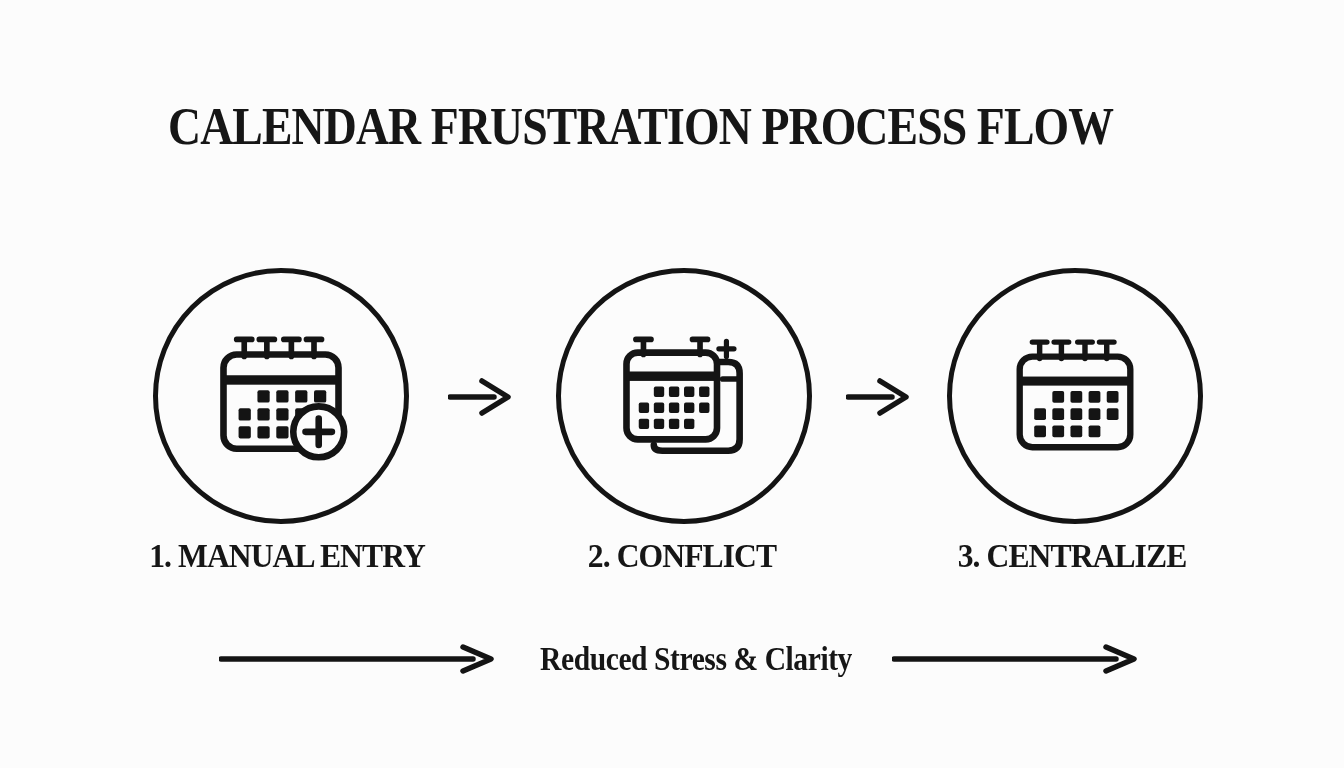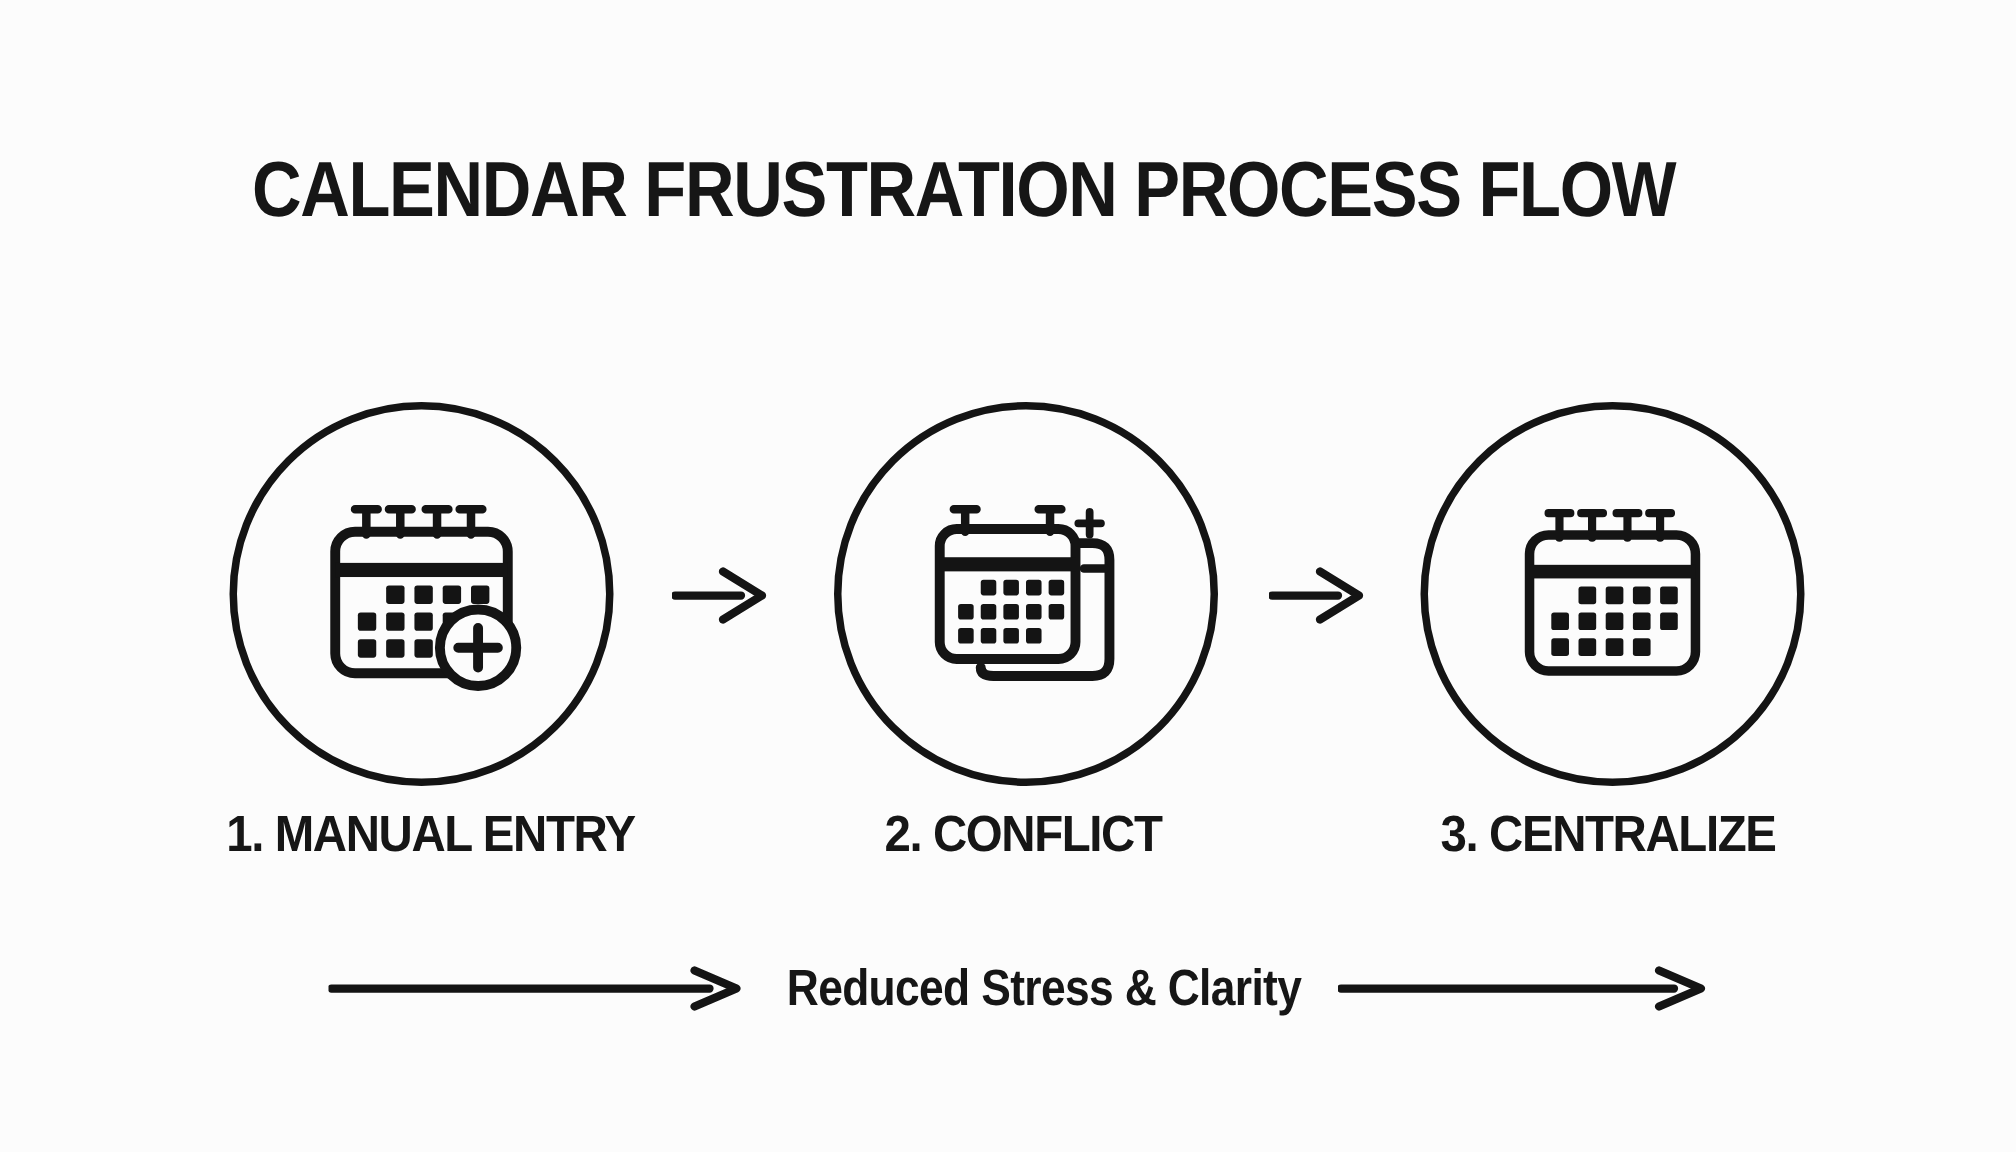--- a/index.html
+++ b/index.html
@@ -1,21 +1,21 @@
 <!DOCTYPE html>
 <html><head>
 <meta charset="utf-8">
 <style>
   html,body{margin:0;padding:0;}
   .canvas{
     position:relative;
     width:1344px;height:768px;
     background:#fcfcfc;
     overflow:hidden;
-    font-family:Liberation Sans, sans-serif;
+    font-family:Liberation Serif, serif;
     color:#141414;
   }
   .title{
     position:absolute;
     left:168px;top:101px;
     margin:0;
     font-size:52px;
     font-weight:700;
     letter-spacing:-1px;
     line-height:1;

